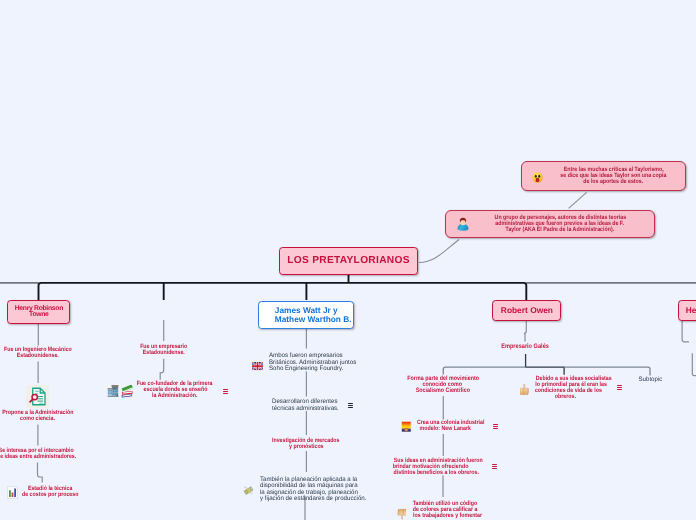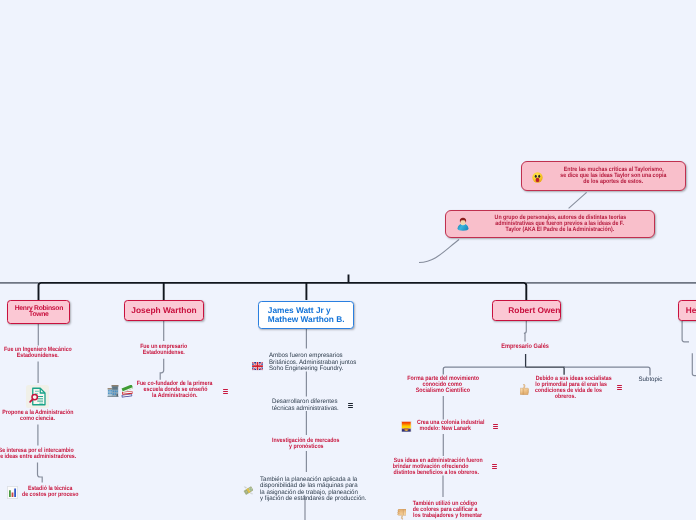--- a/index.html
+++ b/index.html
@@ -144,34 +144,34 @@
         <path d="M12 1.6c-4.3 0-6.5 2.6-6.3 6.2 0.1 1.9 0.7 3.4 1.1 3.4 0.3 0 0.1-1.9 0.6-3.2 0.5-1.2 1.3-1.5 4.6-1.5 3.3 0 4.1 0.3 4.6 1.5 0.5 1.3 0.3 3.2 0.6 3.2 0.4 0 1-1.5 1.1-3.4C18.5 4.2 16.3 1.6 12 1.6z" fill="#8c1d1d"></path>
       </svg>
     </span>
     <div class="co-text" style="font-size:6.2px;line-height:6.1px;padding-left:20px;">
       <span>Un grupo de personajes, autores de distintas teorías</span><br>
       <span>administrativas que fueron previos a las ideas de F.</span><br>
       <span>Taylor (AKA El Padre de la Administración).</span>
     </div>
   </div>
 
+  <div class="nodebox nb-root" style="left:279px;top:246.5px;width:139px;height:28px;font-size:10.2px;">
+    <span>LOS PRETAYLORIANOS</span>
+  </div>
 
   <div class="nodebox nb-pink" style="left:7.2px;top:300px;width:63.3px;height:24px;font-size:6.8px;line-height:6.1px;letter-spacing:-0.3px;">
     <span><span>Henry Robinson</span><br><span>Towne</span></span>
   </div>
 
-  <div class="nodebox nb-pink" style="left:124px;top:300px;width:80px;height:20.5px;font-size:8.4px;">
-    <span>Joseph Warthon</span>
-  </div>
-
-  <div class="nodebox nb-sel" style="left:257.8px;top:301.2px;width:96.5px;height:28px;font-size:8.3px;line-height:9px;padding-left:9px;">
+
+  <div class="nodebox nb-sel" style="left:257.8px;top:301.2px;width:96.5px;height:28px;font-size:8.3px;line-height:9px;padding-left:16px;">
     <span><span>James Watt Jr y</span><br><span>Mathew Warthon B.</span></span>
   </div>
 
-  <div class="nodebox nb-pink" style="left:492.4px;top:300px;width:69px;height:20.5px;font-size:8.4px;justify-content:flex-end;">
+  <div class="nodebox nb-pink" style="left:492.4px;top:300px;width:69px;height:20.5px;font-size:8.4px;">
     <span>Robert Owen</span>
   </div>
 
   <div class="nodebox nb-pink" style="left:678.4px;top:300.3px;width:60px;height:20.8px;font-size:8.2px;justify-content:flex-start;padding-left:6.4px;">
     <span>He</span>
   </div>
 
   <div class="topic t-red" style="left:-23px;top:347.2px;width:121px;font-size:6.2px;line-height:6.1px;">
     <span>Fue un Ingeniero Mecánico</span><br>
     <span>Estadounidense.</span>

